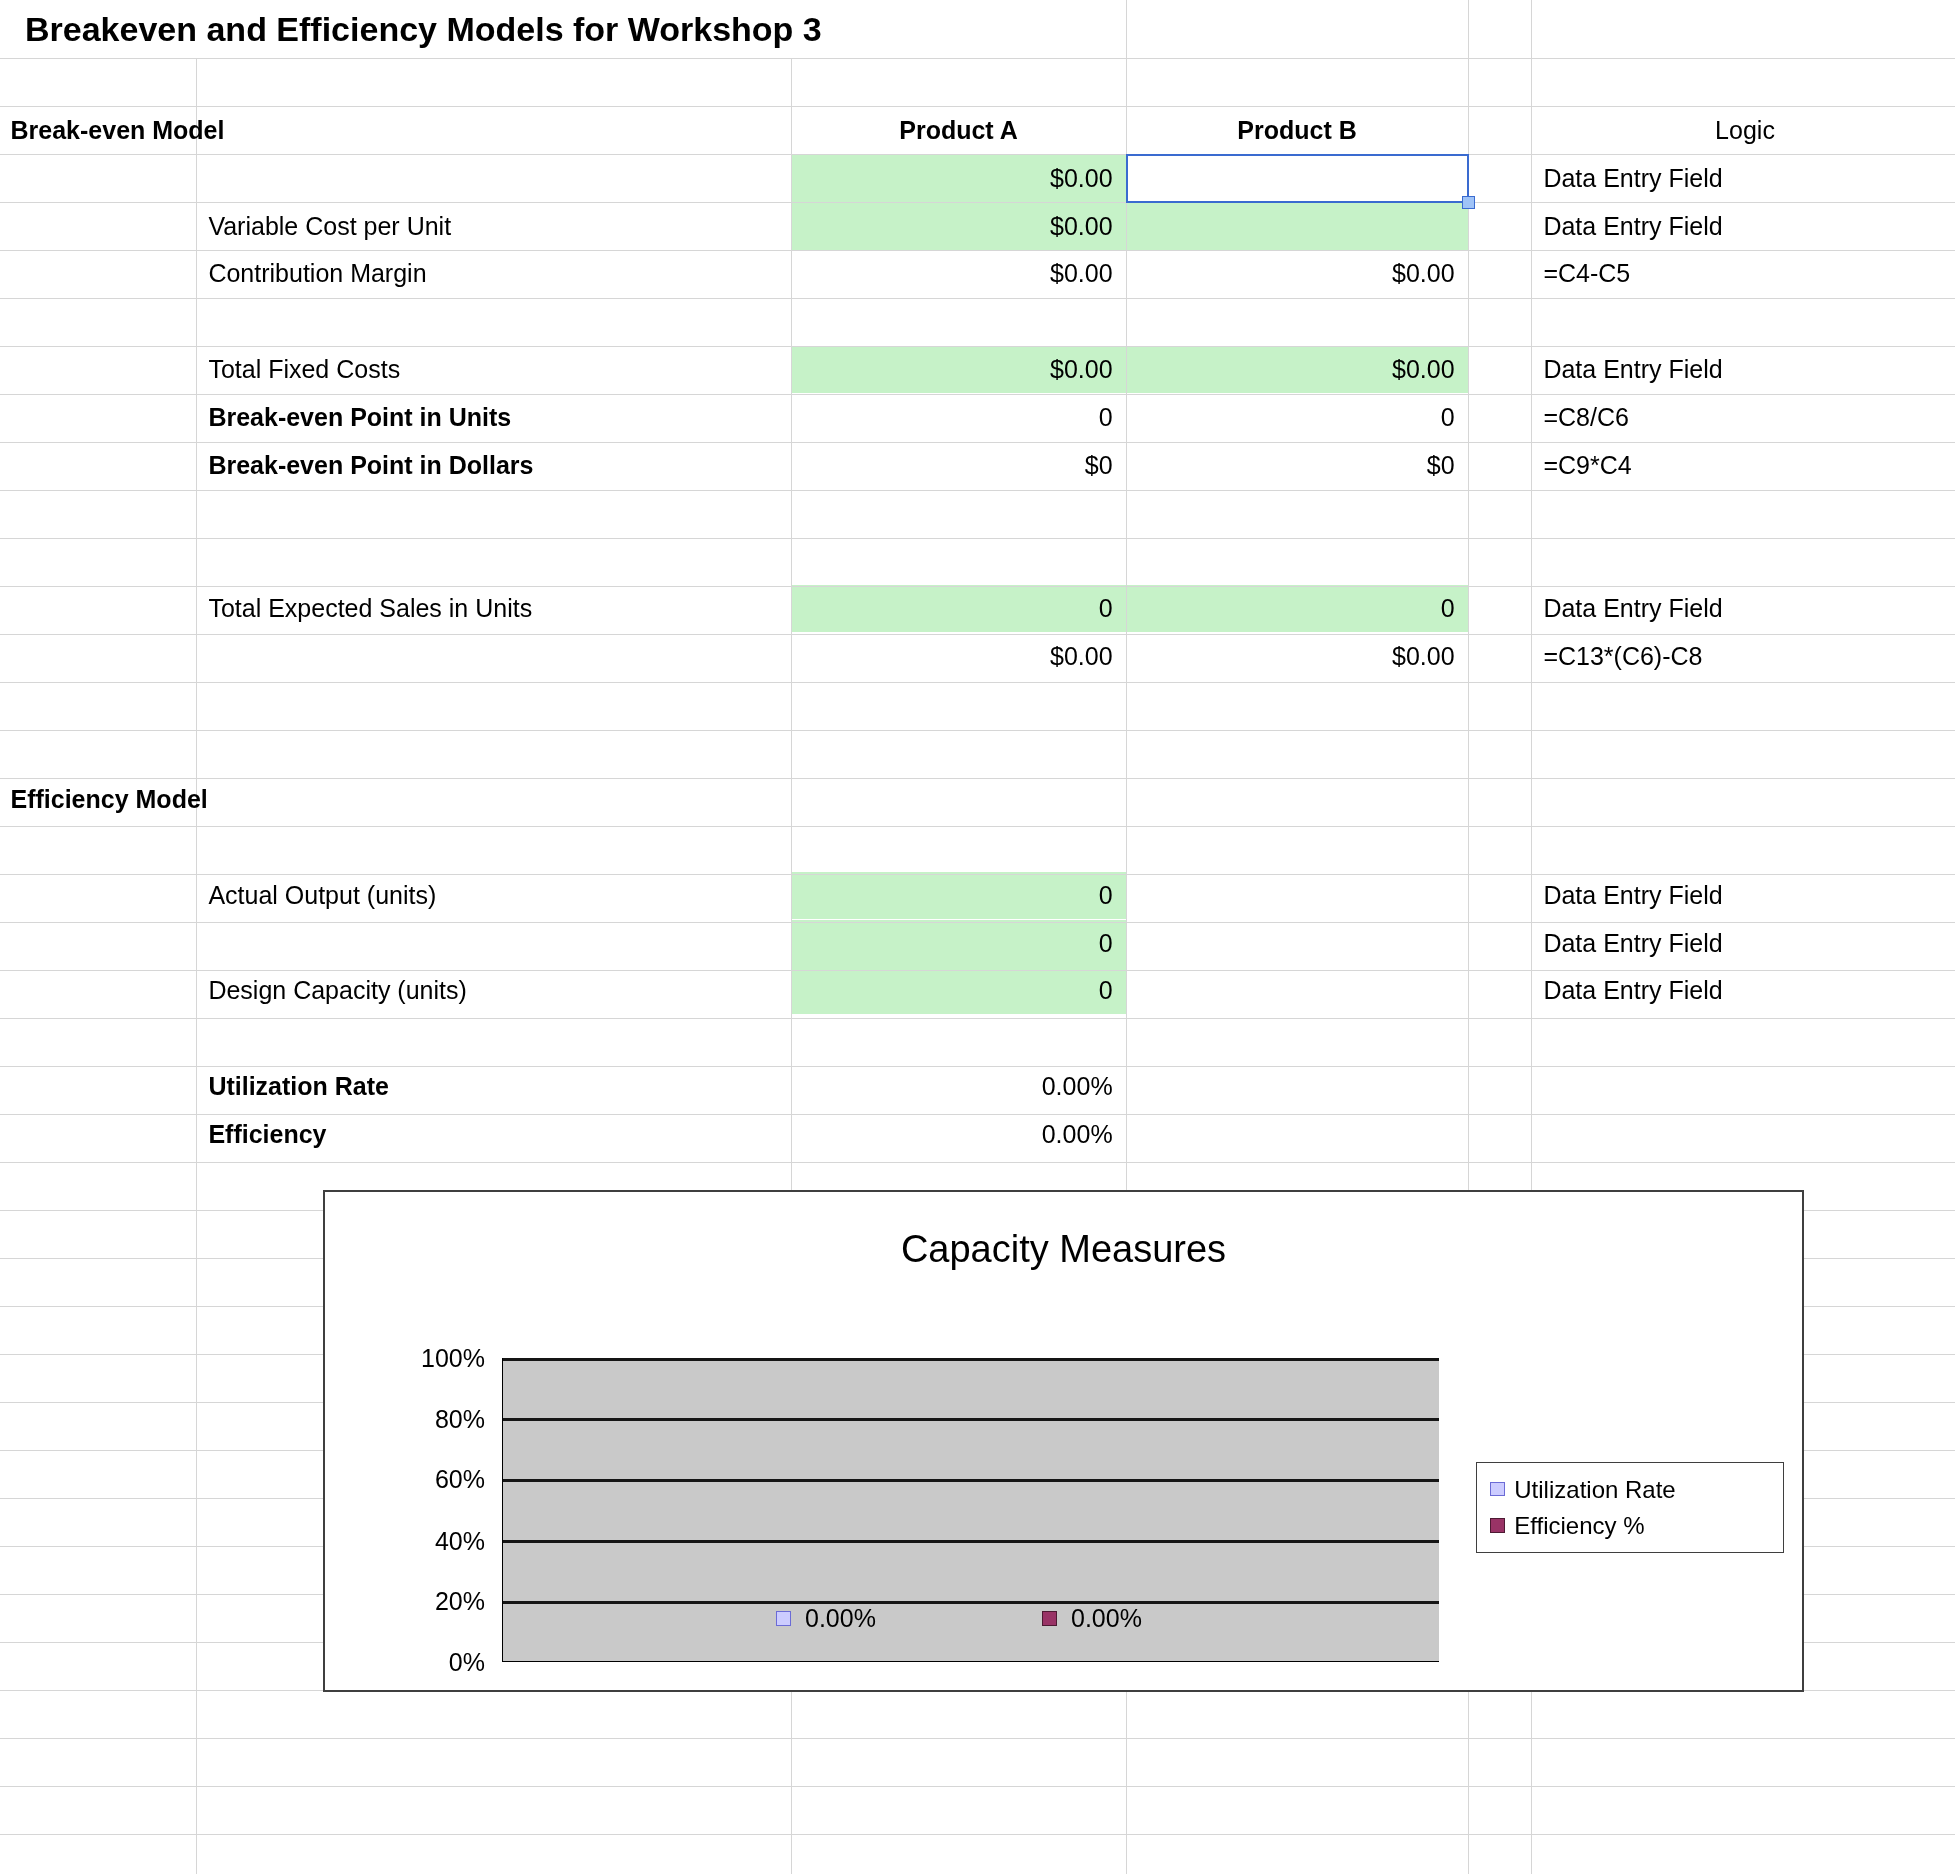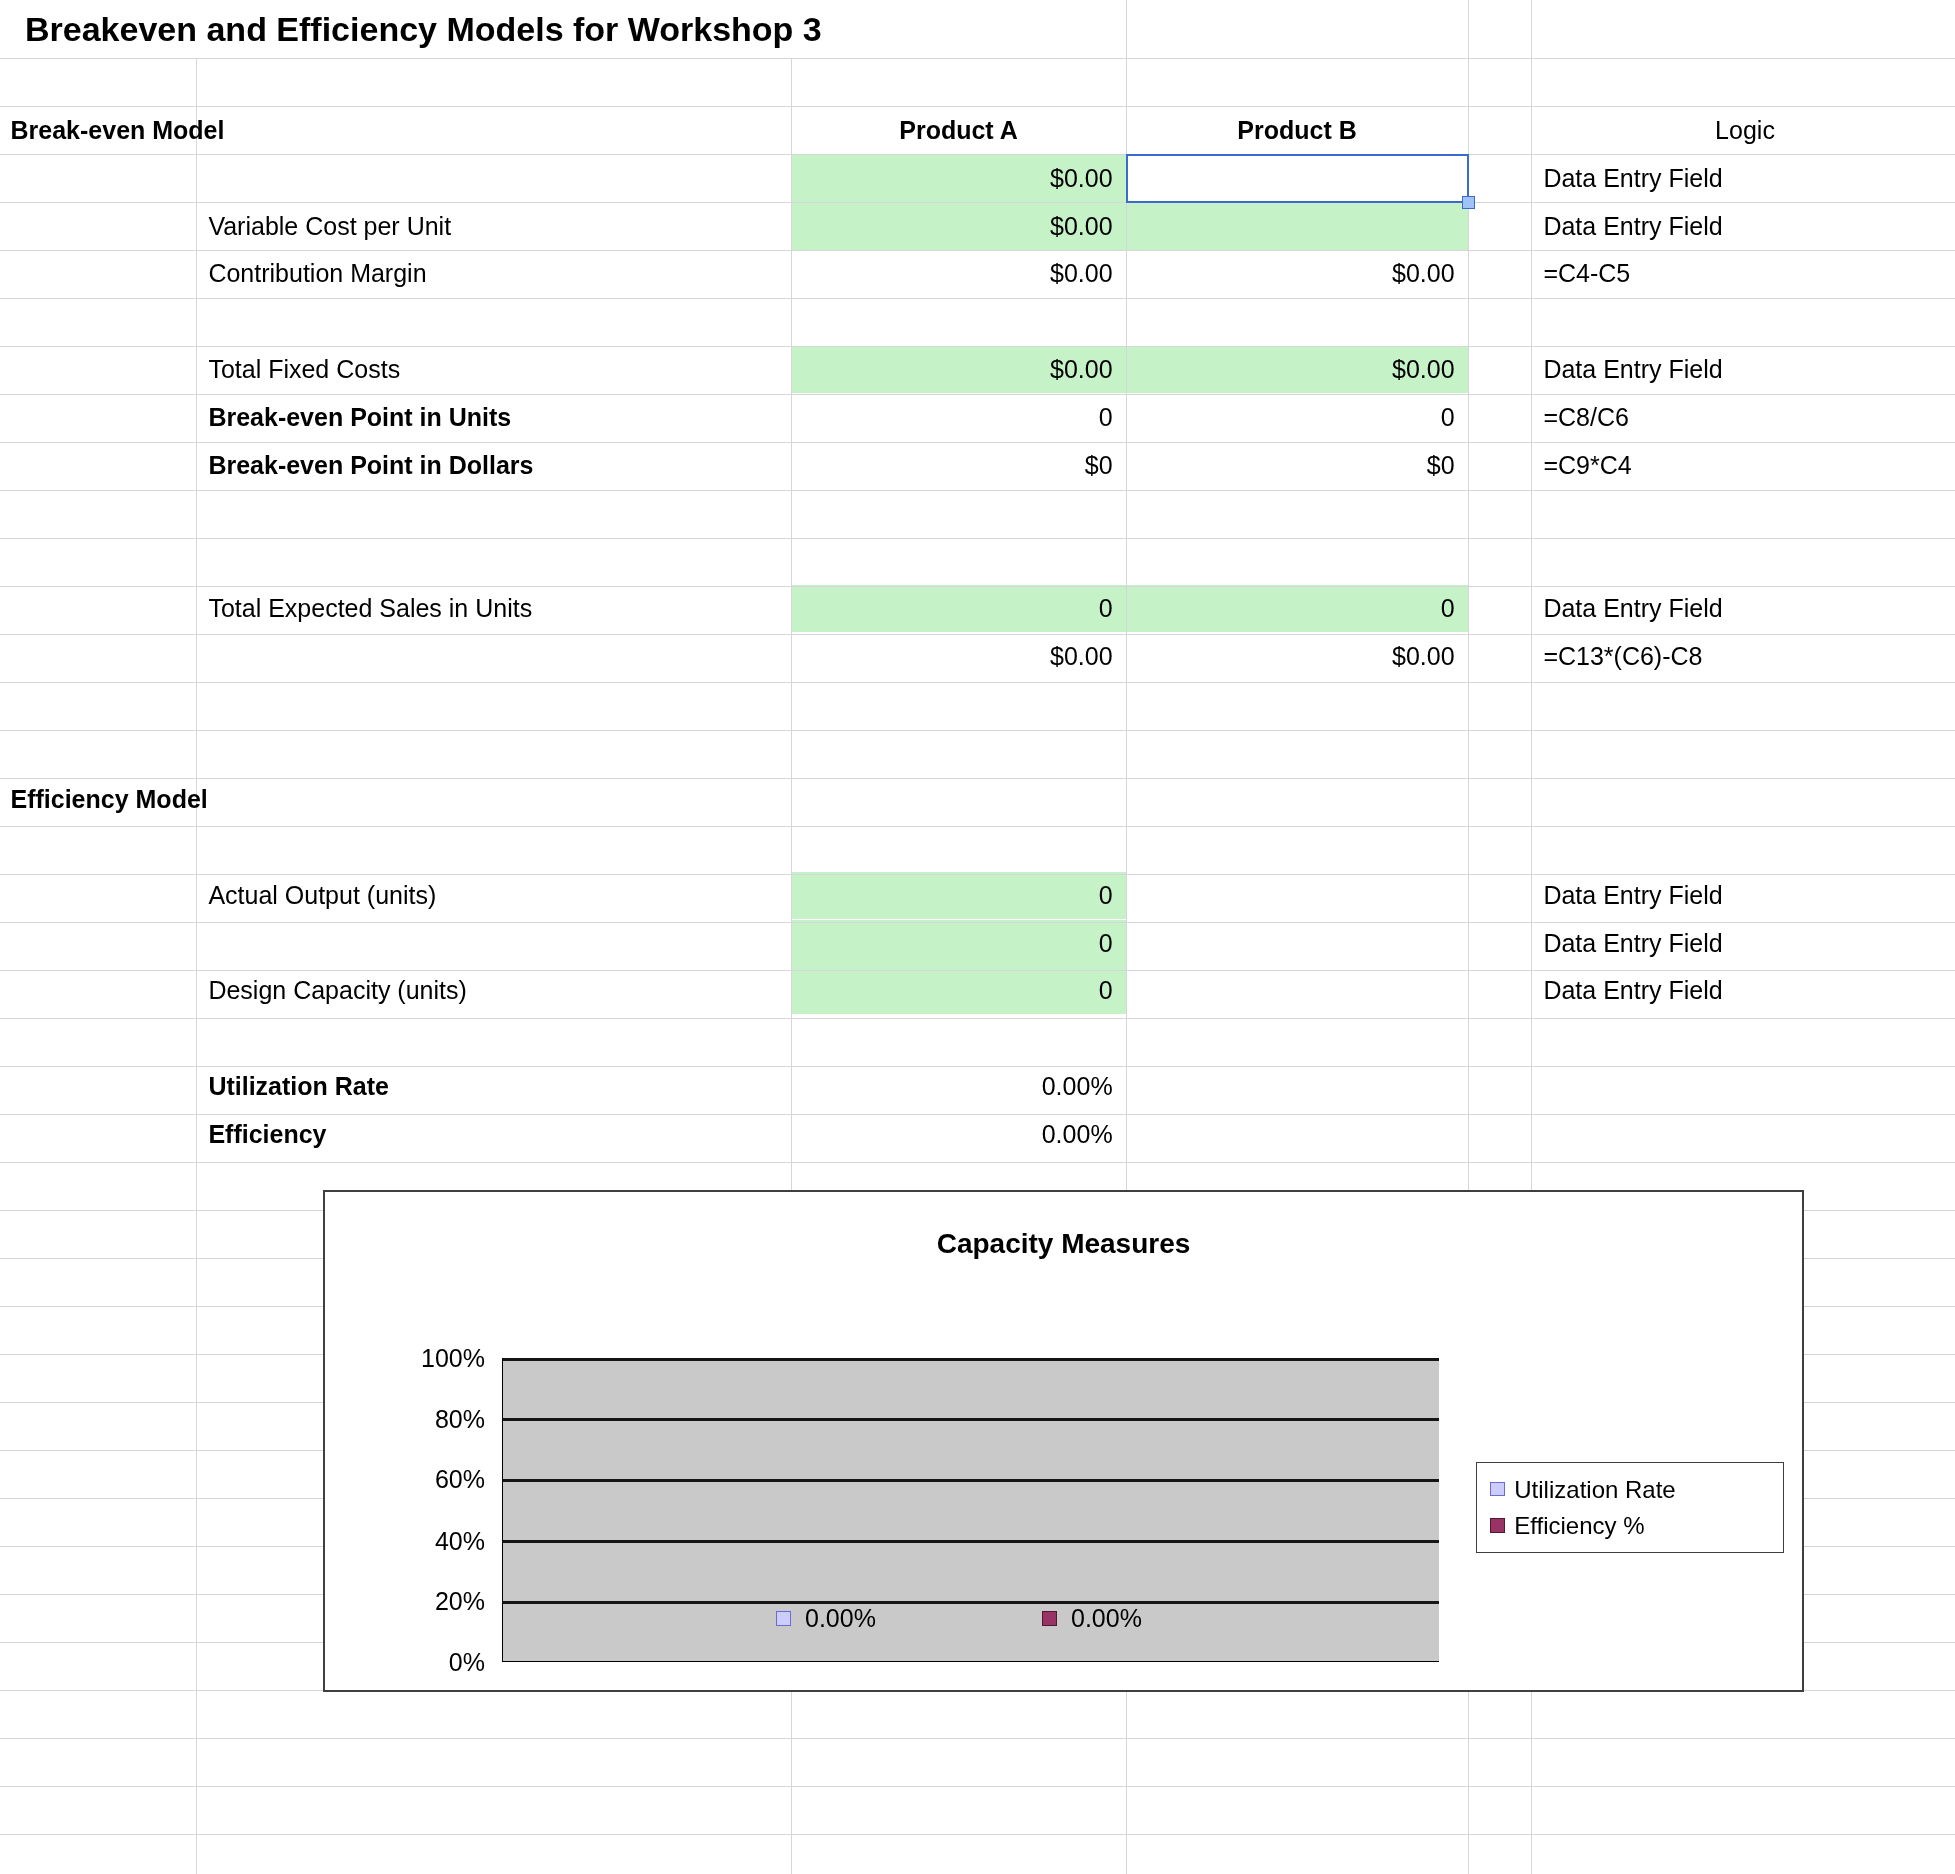--- a/index.html
+++ b/index.html
@@ -33,21 +33,21 @@
   
   .selbox{position:absolute;left:1126px;top:154px;width:343px;height:49px;
           border:2.9px solid #3a6bd0;z-index:4;box-sizing:border-box;}
   .selbox .handle{position:absolute;right:-7.6px;bottom:-7.6px;width:12.4px;height:12.4px;
           background:#9fc3f7;border:1.9px solid #3a6bd0;box-sizing:border-box;}
 
   
   .chart{position:absolute;left:323px;top:1190px;width:1481px;height:502px;background:#fff;
          border:2.9px solid #3f3f3f;z-index:5;box-sizing:border-box;}
   .chart-title{position:absolute;top:36px;left:0;width:100%;text-align:center;
-               font-size:28px;font-weight:700;}
+               font-size:38px;font-weight:400;}
   .plot{position:absolute;left:177px;top:166px;width:937px;height:304px;background:#c9c9c9;
         border-left:1.9px solid #000;border-bottom:1.9px solid #000;box-sizing:border-box;}
   .gl{position:absolute;left:0;width:100%;height:2.9px;background:#151515;}
   .ylab{position:absolute;left:40px;width:120px;text-align:right;font-size:25px;height:29px;line-height:29px;}
   .marker{position:absolute;width:15.3px;height:15.3px;box-sizing:border-box;border:1.9px solid;}
   .m1{left:451px;top:419px;background:#ccccff;border-color:#6b6bd6;}
   .m2{left:717px;top:419px;background:#993366;border-color:#4d1a33;}
   .ptlabel{position:absolute;font-size:25px;height:31px;line-height:31px;top:411px;}
   .p1{left:480px;} .p2{left:746px;}
   .legend{position:absolute;left:1151px;top:270px;width:308px;background:#fff;

